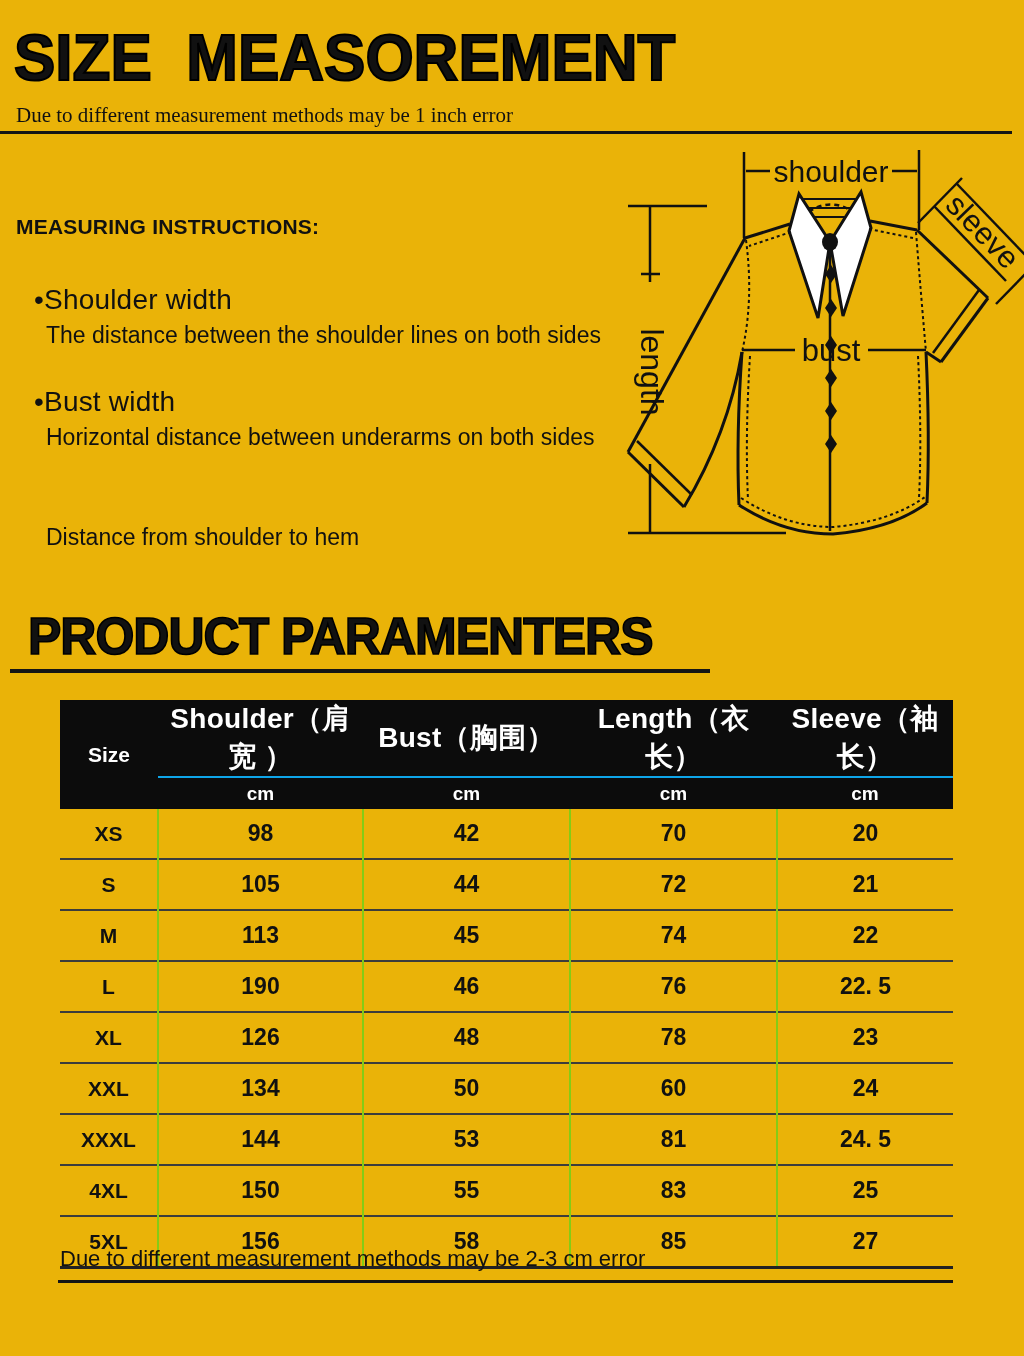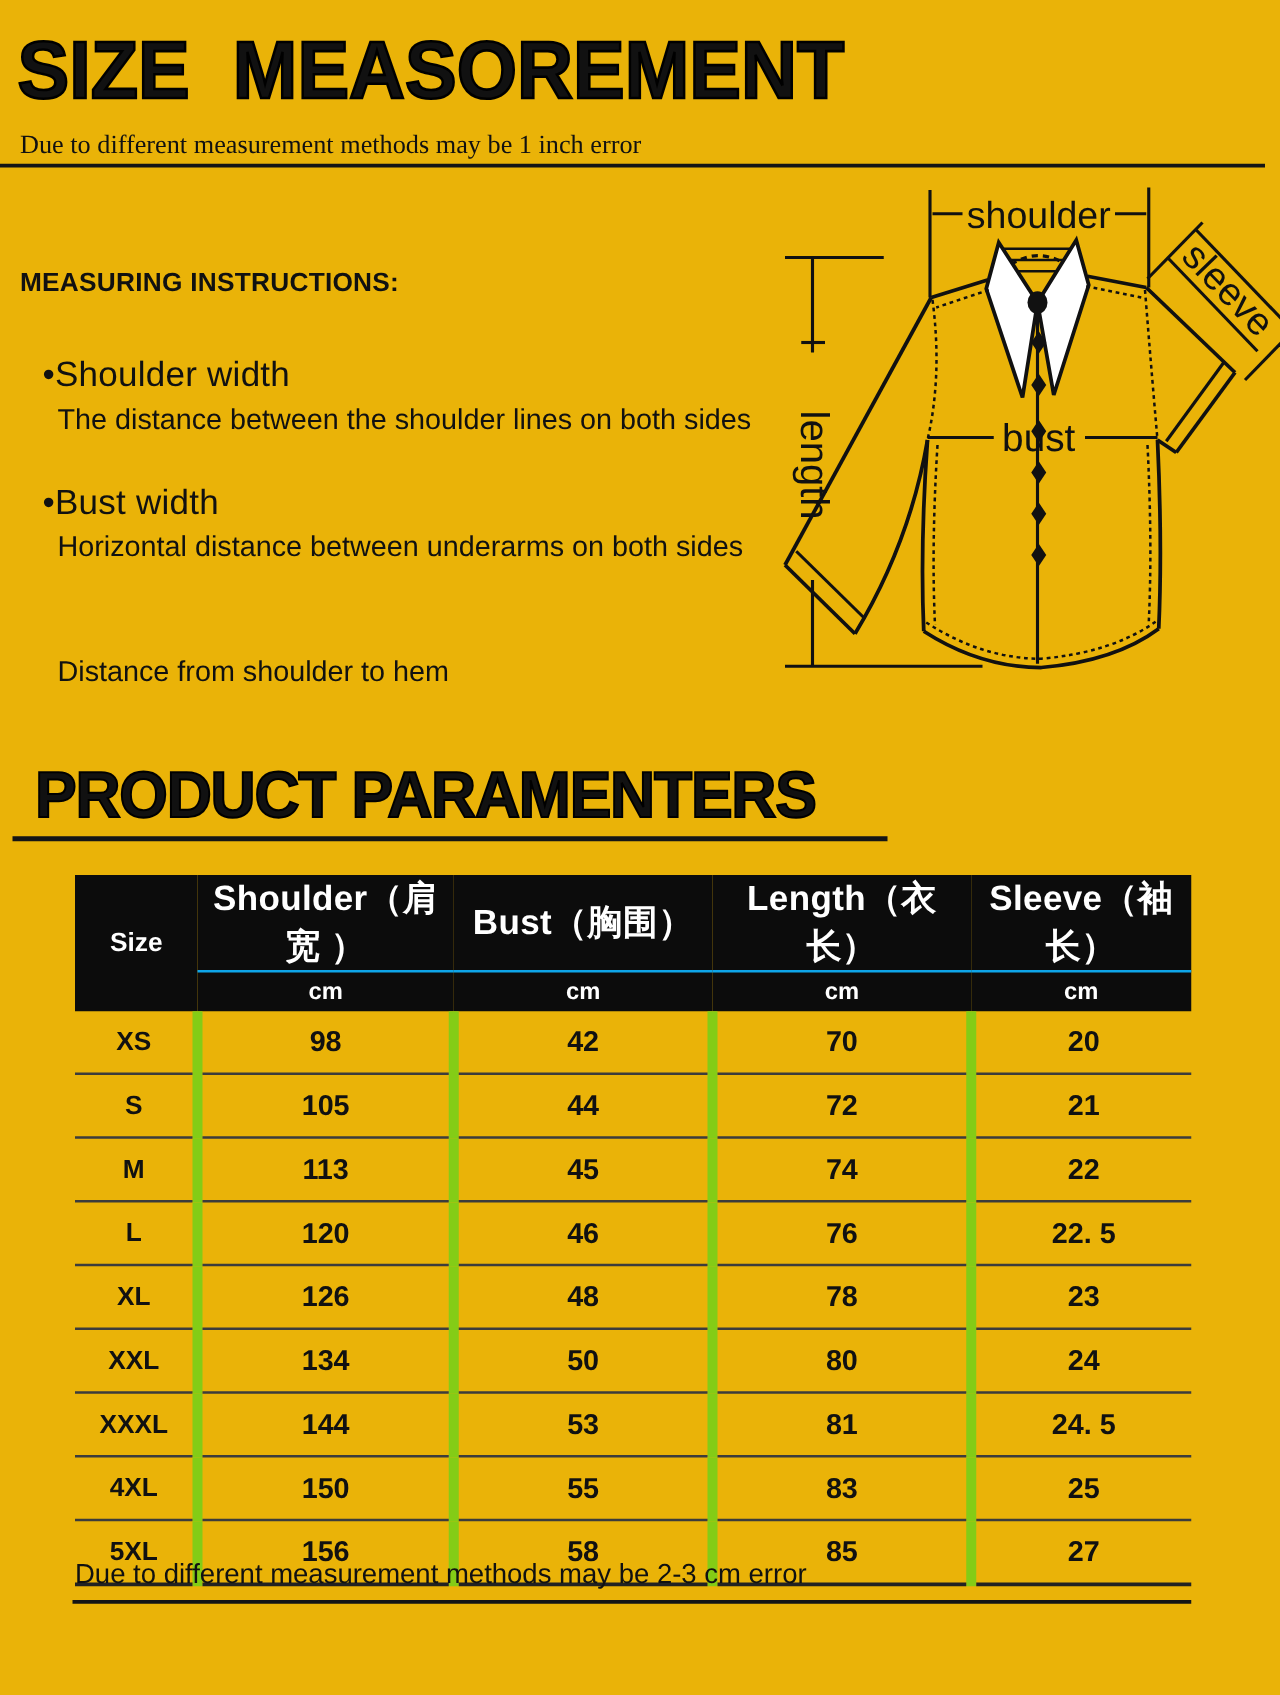--- a/index.html
+++ b/index.html
@@ -34,21 +34,21 @@
 
   
   table.size-table{position:absolute;left:60px;top:700px;width:893px;border-collapse:collapse;
                    table-layout:fixed;border-bottom:3px solid #222;}
   .size-table thead th{background:#0c0c0c;color:#fff;font-weight:bold;text-align:center;padding:0;}
   .size-table th.size-th{font-size:21px;}
   .size-table th.col-name{font-size:28px;height:42px;border-bottom:2px solid #0ea5e9;letter-spacing:.3px;}
   .size-table th.col-unit{font-size:19px;height:31px;}
   .size-table tbody td{height:49px;text-align:center;vertical-align:middle;
                        font-size:23px;font-weight:bold;padding:0;}
-  .size-table tbody td+td{border-left:8px solid #84cc16;}
+  .size-table tbody td+td{border-left:2px solid #84cc16;}
   .size-table tbody tr+tr td{border-top:2px solid #3c3c3c;}
   .size-table td.size-cell{font-size:21px;}
 
   .table-note{left:60px;top:1246px;width:893px;font-size:22px;}
   .rule3{left:58px;top:1280px;width:895px;height:3px;}
 </style>
 </head>
 <body>
 
 <div class="canvas">
@@ -195,37 +195,37 @@
       </tr>
       <tr>
         <td class="size-cell">M</td>
         <td>113</td>
         <td>45</td>
         <td>74</td>
         <td>22</td>
       </tr>
       <tr>
         <td class="size-cell">L</td>
-        <td>120</td>
+        <td>190</td>
         <td>46</td>
         <td>76</td>
         <td>22. 5</td>
       </tr>
       <tr>
         <td class="size-cell">XL</td>
         <td>126</td>
         <td>48</td>
         <td>78</td>
         <td>23</td>
       </tr>
       <tr>
         <td class="size-cell">XXL</td>
         <td>134</td>
         <td>50</td>
-        <td>80</td>
+        <td>60</td>
         <td>24</td>
       </tr>
       <tr>
         <td class="size-cell">XXXL</td>
         <td>144</td>
         <td>53</td>
         <td>81</td>
         <td>24. 5</td>
       </tr>
       <tr>

